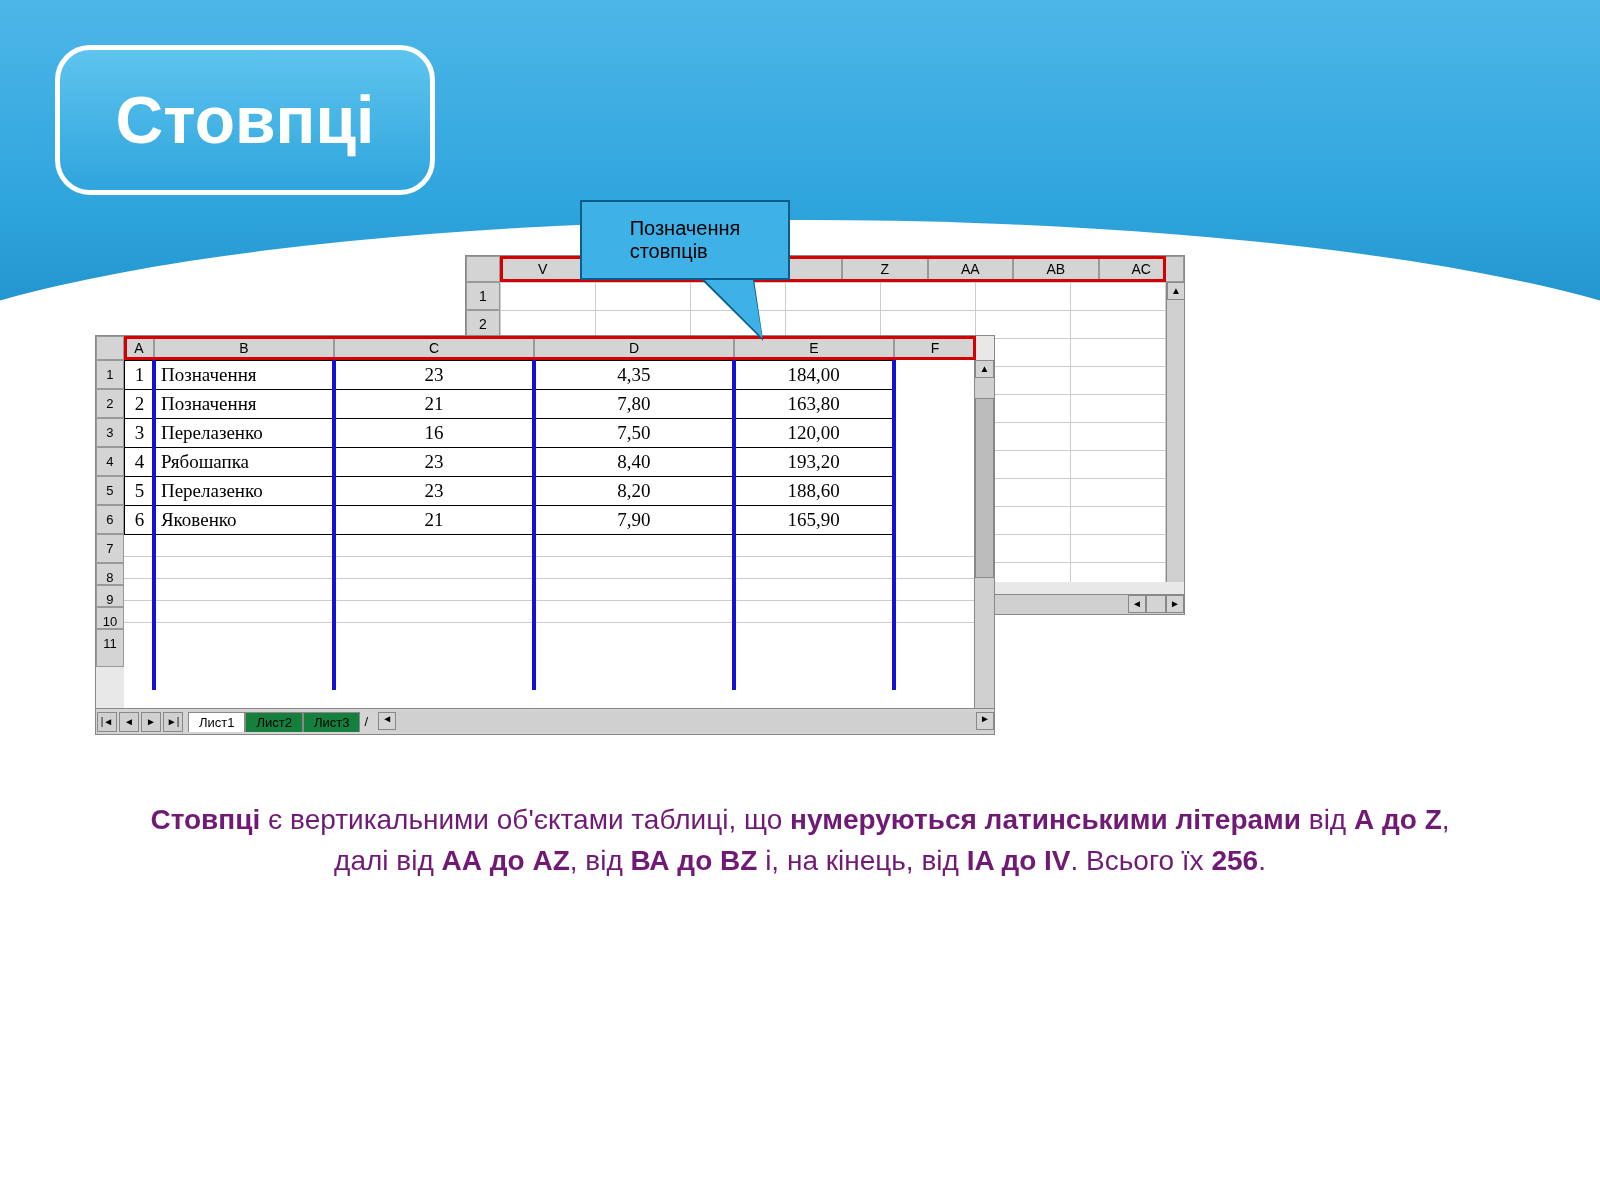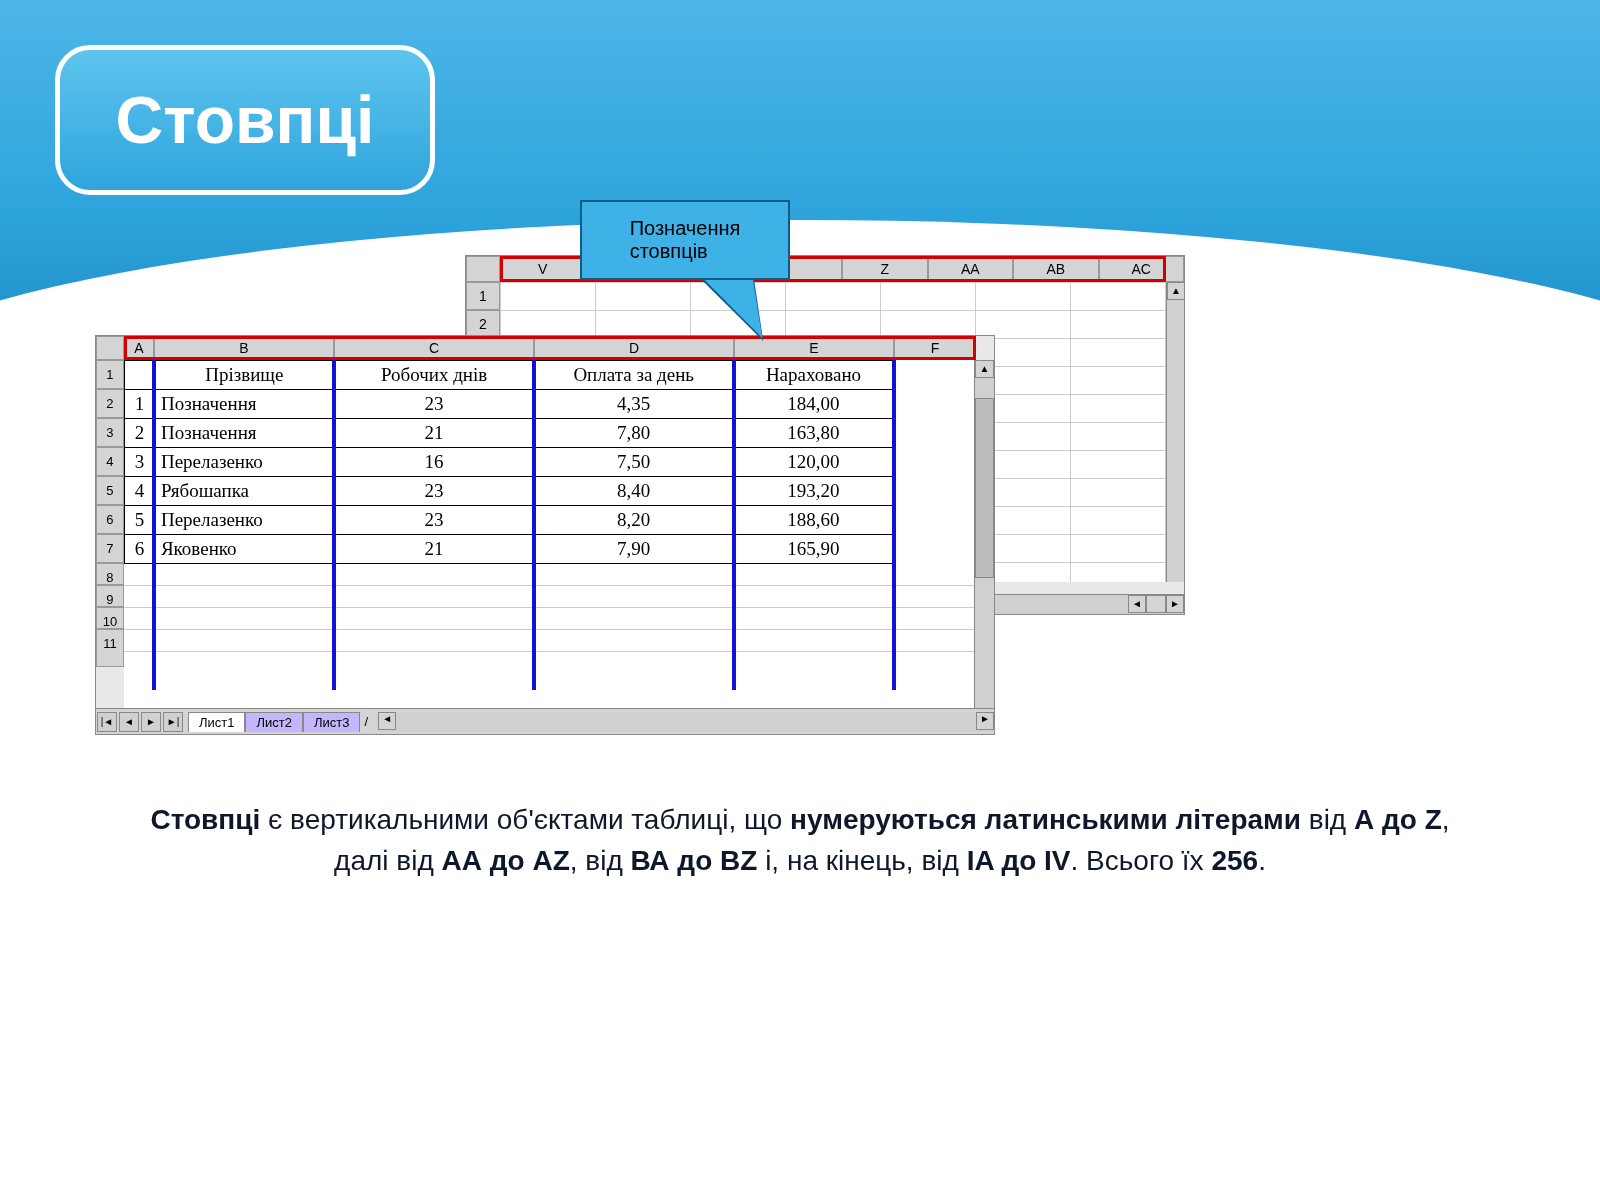--- a/index.html
+++ b/index.html
@@ -268,21 +268,21 @@
     text-align: center;
     line-height: 18px;
   }
   .sheet-front .tab {
     padding: 2px 10px;
     background: #fff;
     border: 1px solid #888;
     border-bottom: none;
     font-size: 13px;
   }
-  .sheet-front .tab.inactive { background: #c4b5fd; }
+  .sheet-front .tab.inactive { background: #15803d; }
   .sheet-front .hscroll-area {
     flex: 1;
     height: 20px;
     background: #d0d0d0;
     margin-left: 10px;
     display: flex;
     justify-content: space-between;
   }
   .sheet-front .hscroll-area .hbtn {
     width: 18px; height: 18px;
@@ -300,21 +300,21 @@
     background: #1212d6;
     z-index: 30;
   }
 
   .description {
     position: absolute;
     left: 140px; right: 140px;
     top: 800px;
     text-align: center;
     font-size: 28px;
-    color: #0f172a;
+    color: #701a75;
     line-height: 1.45;
   }
   .description b { font-weight: bold; }
 </style>
 </head>
 <body>
 
 <div class="sky"></div>
 
 <div class="title-box">
@@ -381,27 +381,20 @@
       <div class="rh">6</div>
       <div class="rh">7</div>
       <div class="rh" style="height:22px">8</div>
       <div class="rh" style="height:22px">9</div>
       <div class="rh" style="height:22px">10</div>
       <div class="rh" style="height:38px">11</div>
     </div>
     <div class="grid">
       <table>
         <tbody>
-            <tr>
-          <td class="num"></td>
-          <td class="name" style="text-align:center">Прізвище</td>
-          <td class="c">Робочих днів</td>
-          <td class="d">Оплата за день</td>
-          <td class="e">Нараховано</td>
-        </tr>
         <tr>
           <td class="num">1</td>
           <td class="name">Позначення</td>
           <td class="c">23</td>
           <td class="d">4,35</td>
           <td class="e">184,00</td>
         </tr>
         <tr>
           <td class="num">2</td>
           <td class="name">Позначення</td>

